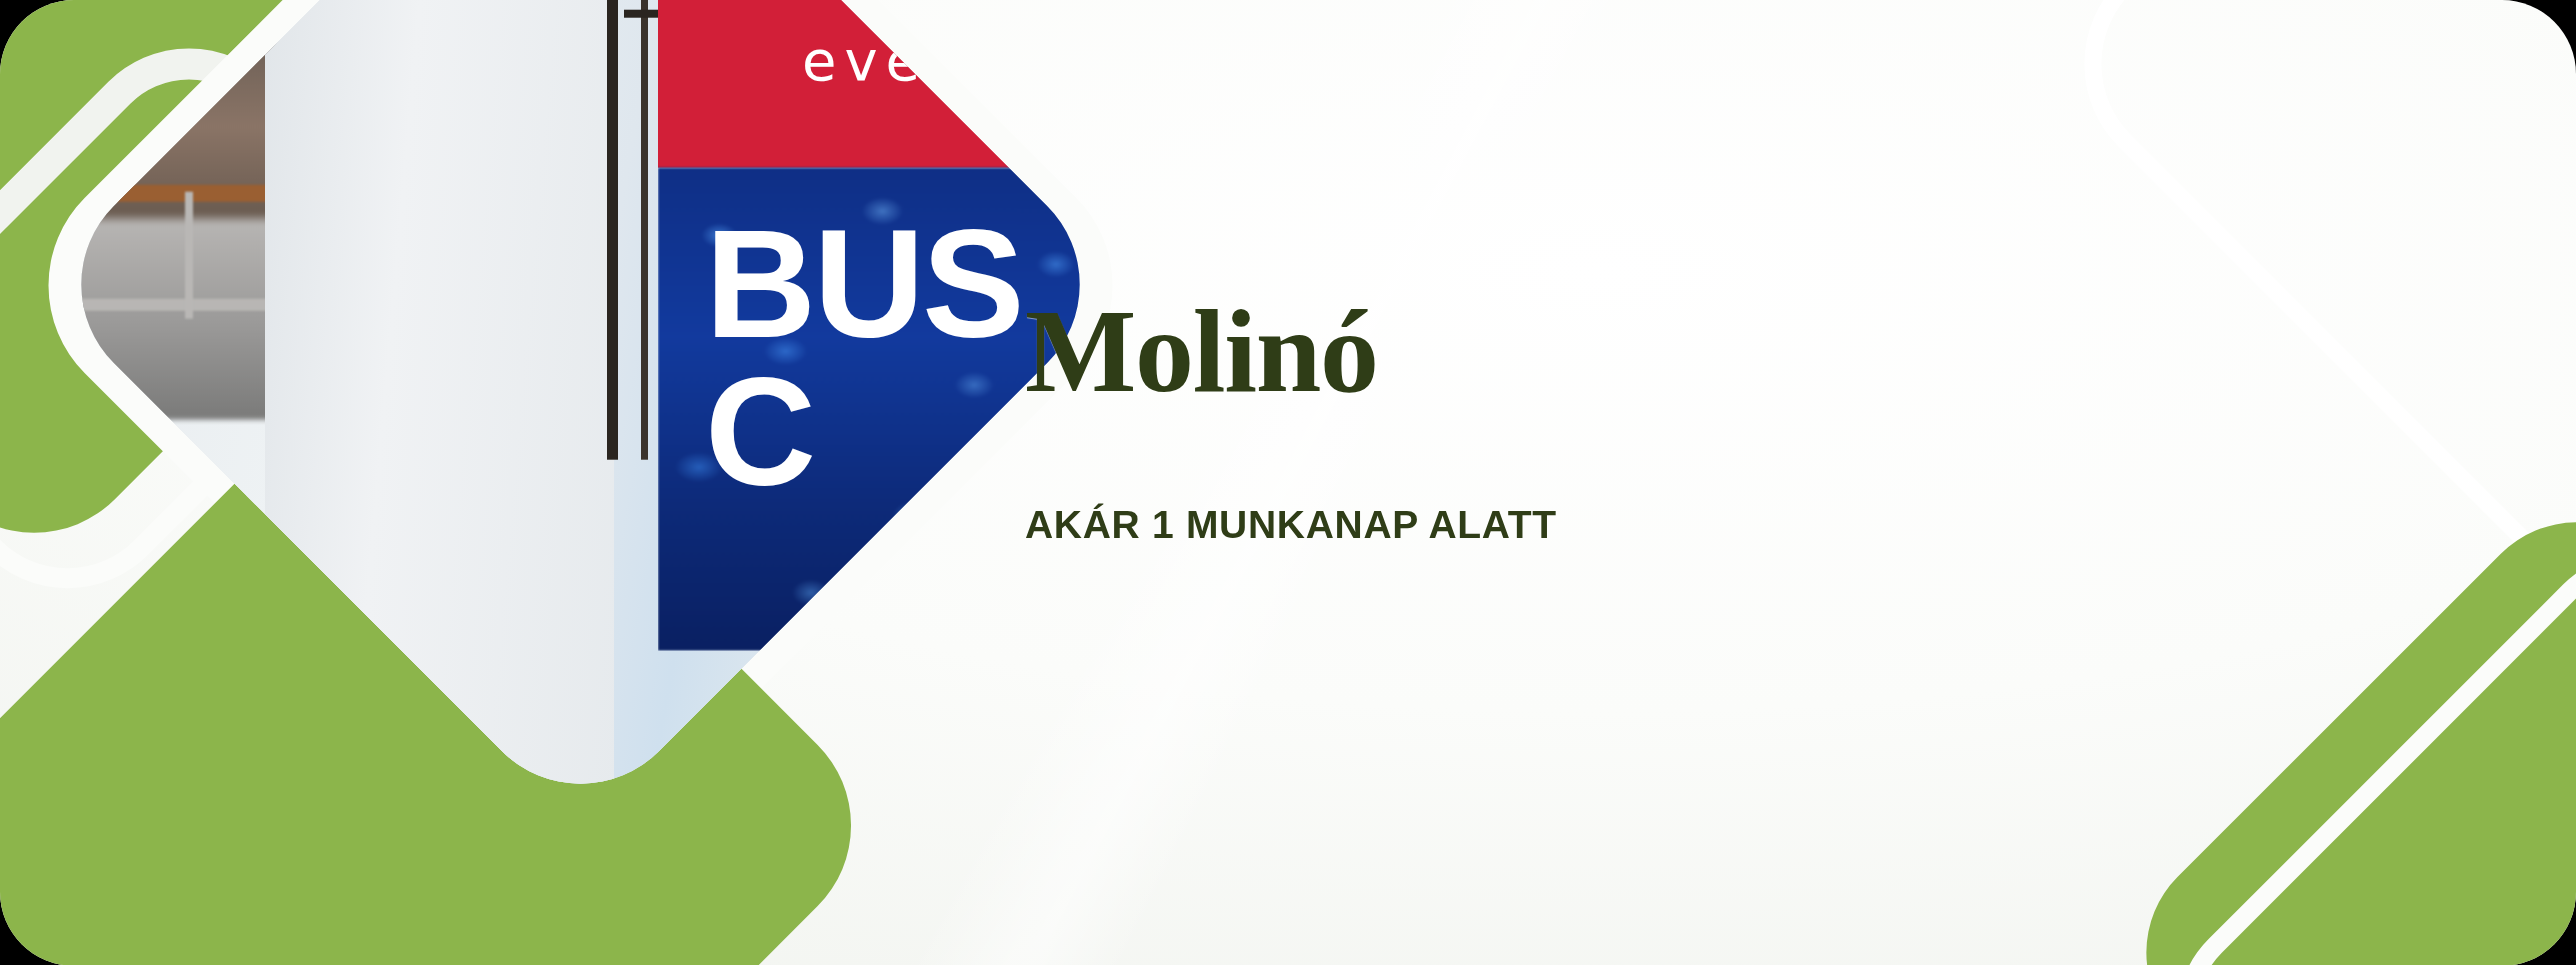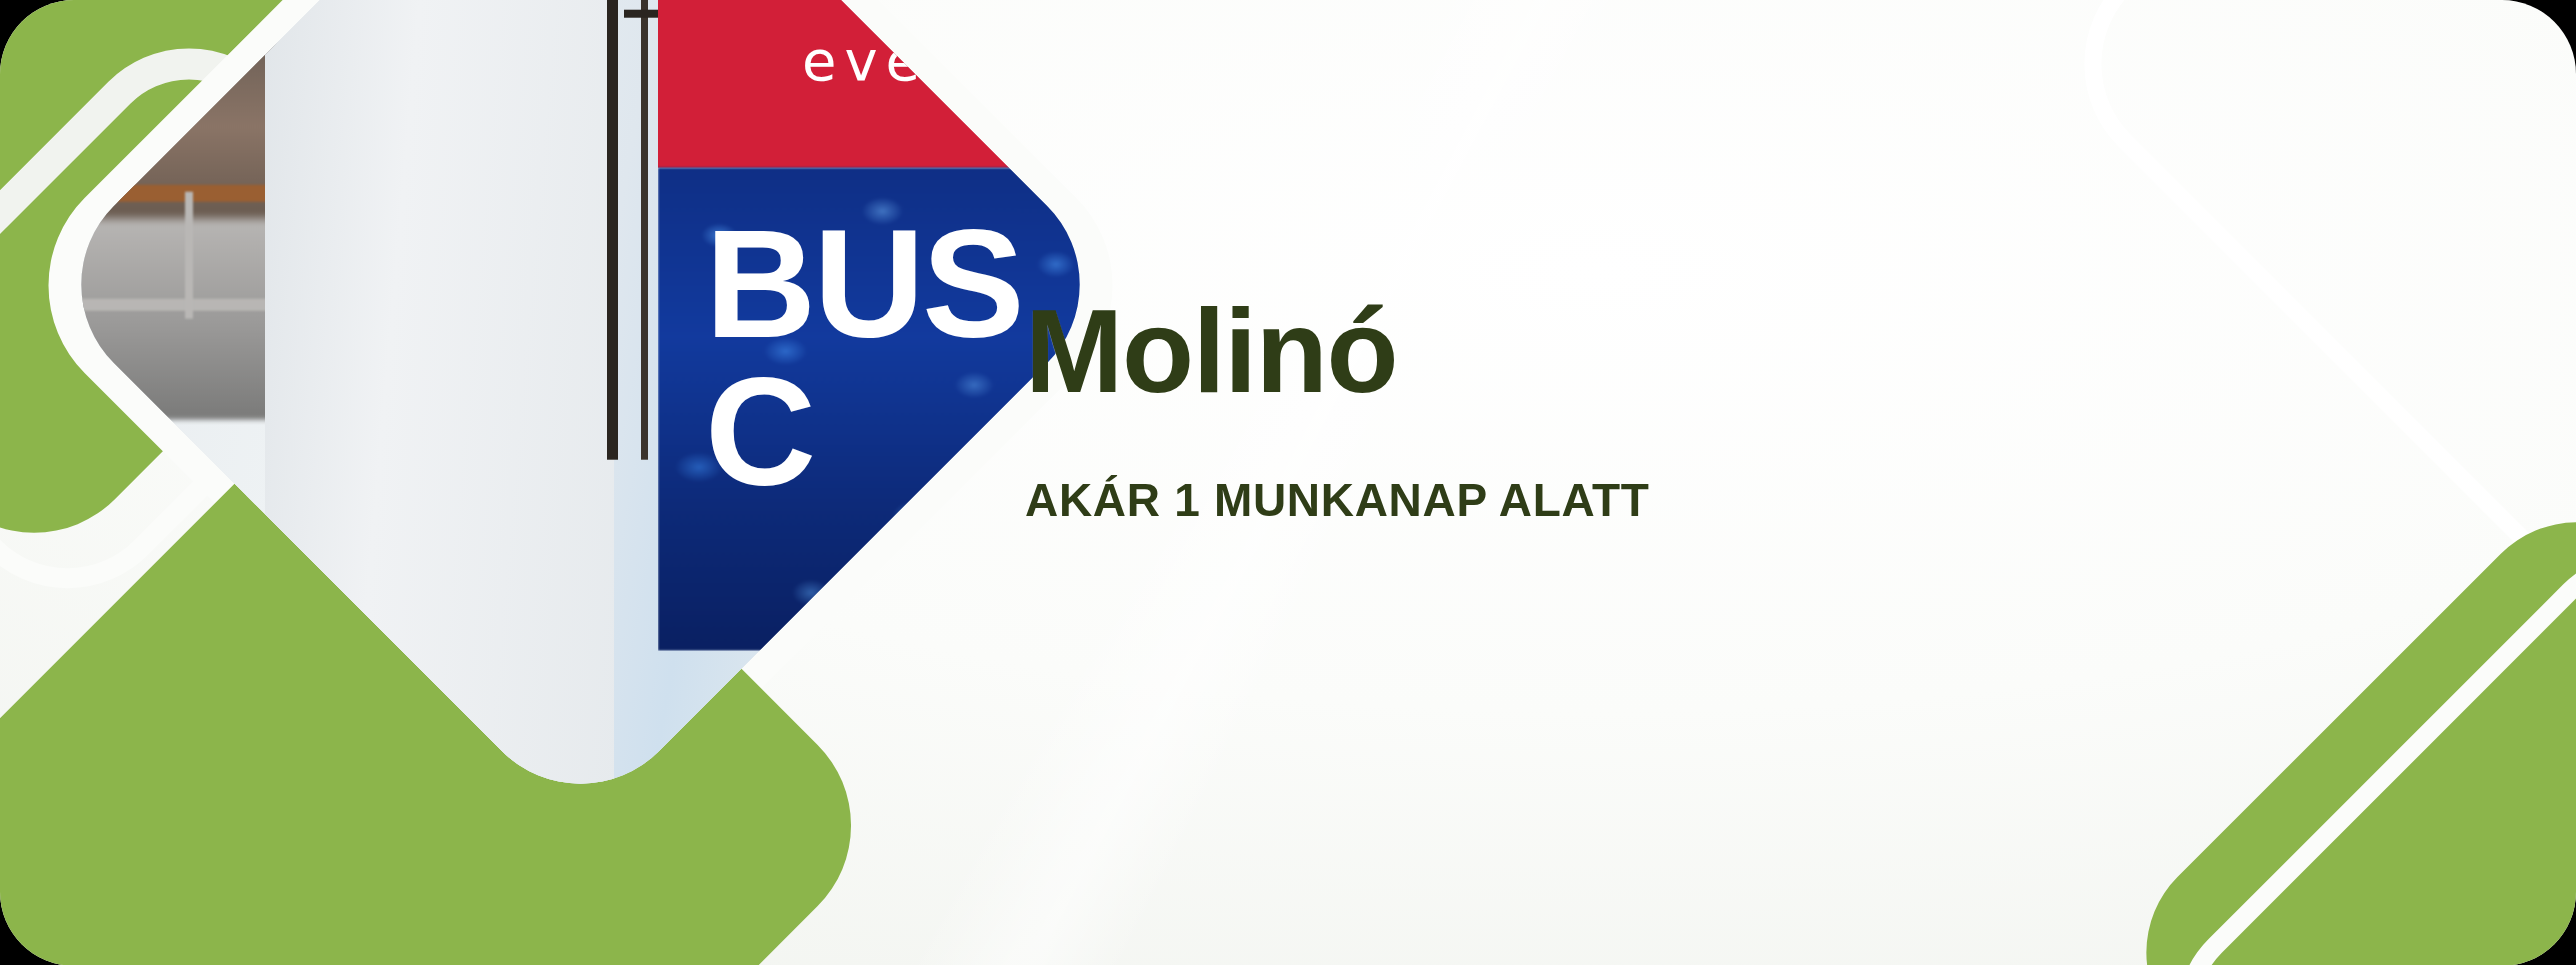--- a/index.html
+++ b/index.html
@@ -182,28 +182,28 @@
     position:absolute;left:1025px;top:290px;width:1275px;
     z-index:40;
   }
   #copy h1{
     margin:0;
     color:#2F3D17;
     font-size:118px;
     line-height:1.05;
     font-weight:bold;
     letter-spacing:-1.3px;
-    font-family:Liberation Sans, sans-serif;
+    font-family:Liberation Serif, serif;
     text-shadow:0 1.3px 0.7px rgba(255,255,255,.5);
   }
   #copy h1 .l2{display:block;}
   #copy .sub{
-    margin-top:59px;
+    margin-top:89px;
     color:#2F3D17;
-    font-size:46px;
+    font-size:39px;
     font-weight:bold;
     letter-spacing:0.7px;
     font-family:"Liberation Sans","DejaVu Sans",sans-serif;
   }
 
   
   .layer1{z-index:5;}
   .layer2{z-index:8;}
   .layer3{z-index:12;}
   .layer4{z-index:18;}

